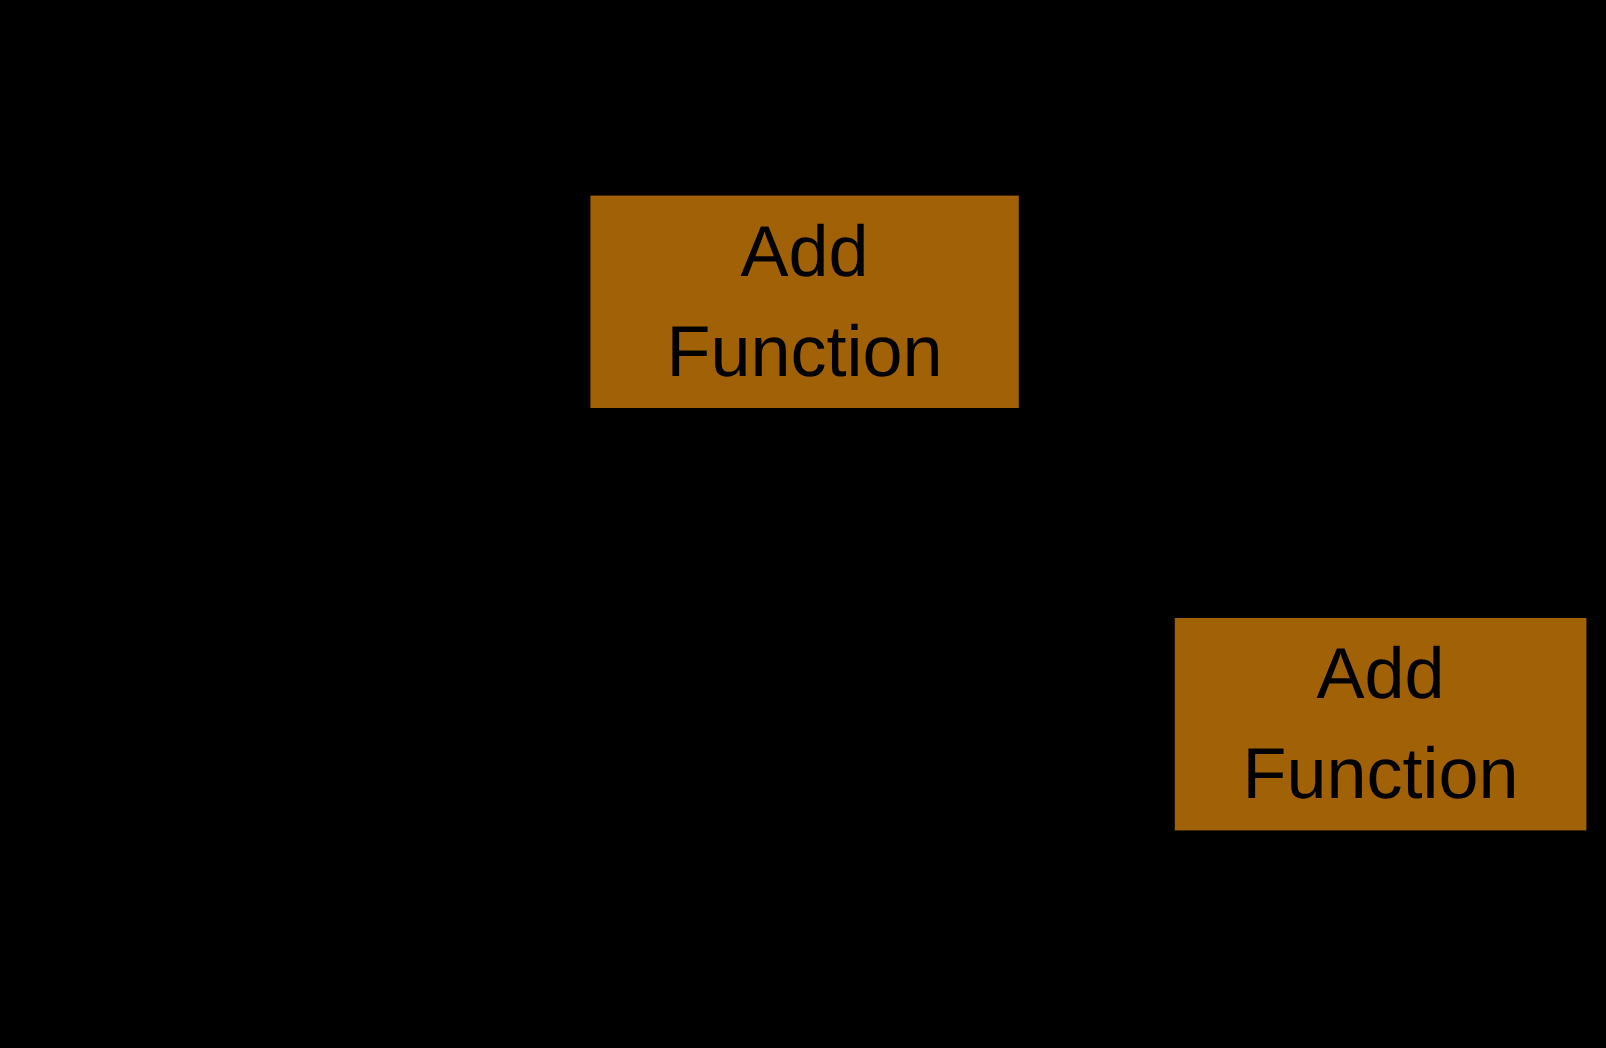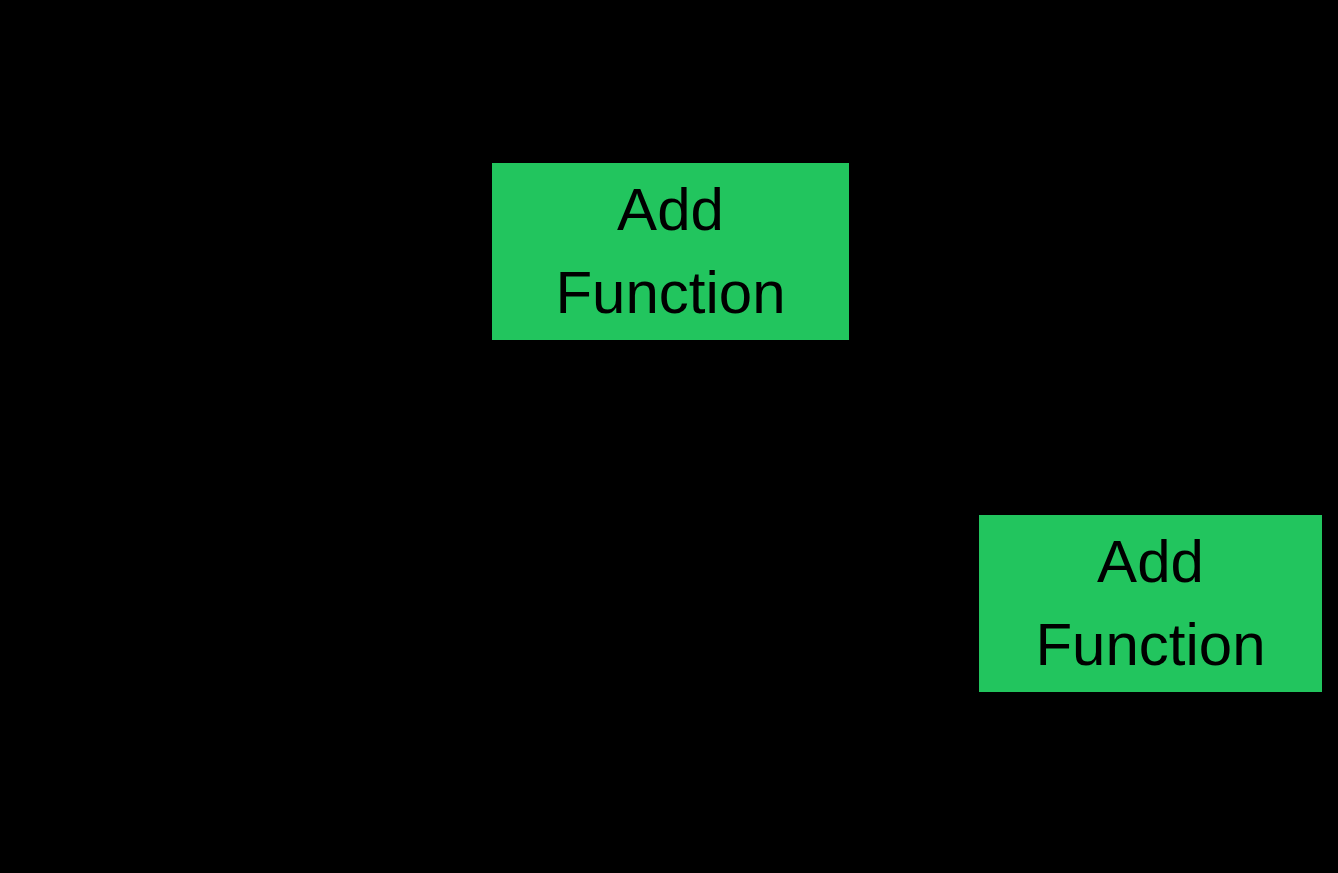--- a/index.html
+++ b/index.html
@@ -18,21 +18,21 @@
     font-family: "Liberation Sans", sans-serif;
   }
 
   .node-box {
     position: absolute;
     box-sizing: border-box;
     display: flex;
     align-items: center;
     justify-content: flex-end;
     text-align: center;
-    background: #22c55e;
+    background: #a16207;
     color: #000000;
     border: 0;
     padding: 0;
     line-height: 1.38;
     white-space: pre-line;
     -webkit-font-smoothing: antialiased;
   }
 
   .node-label {
     display: block;

